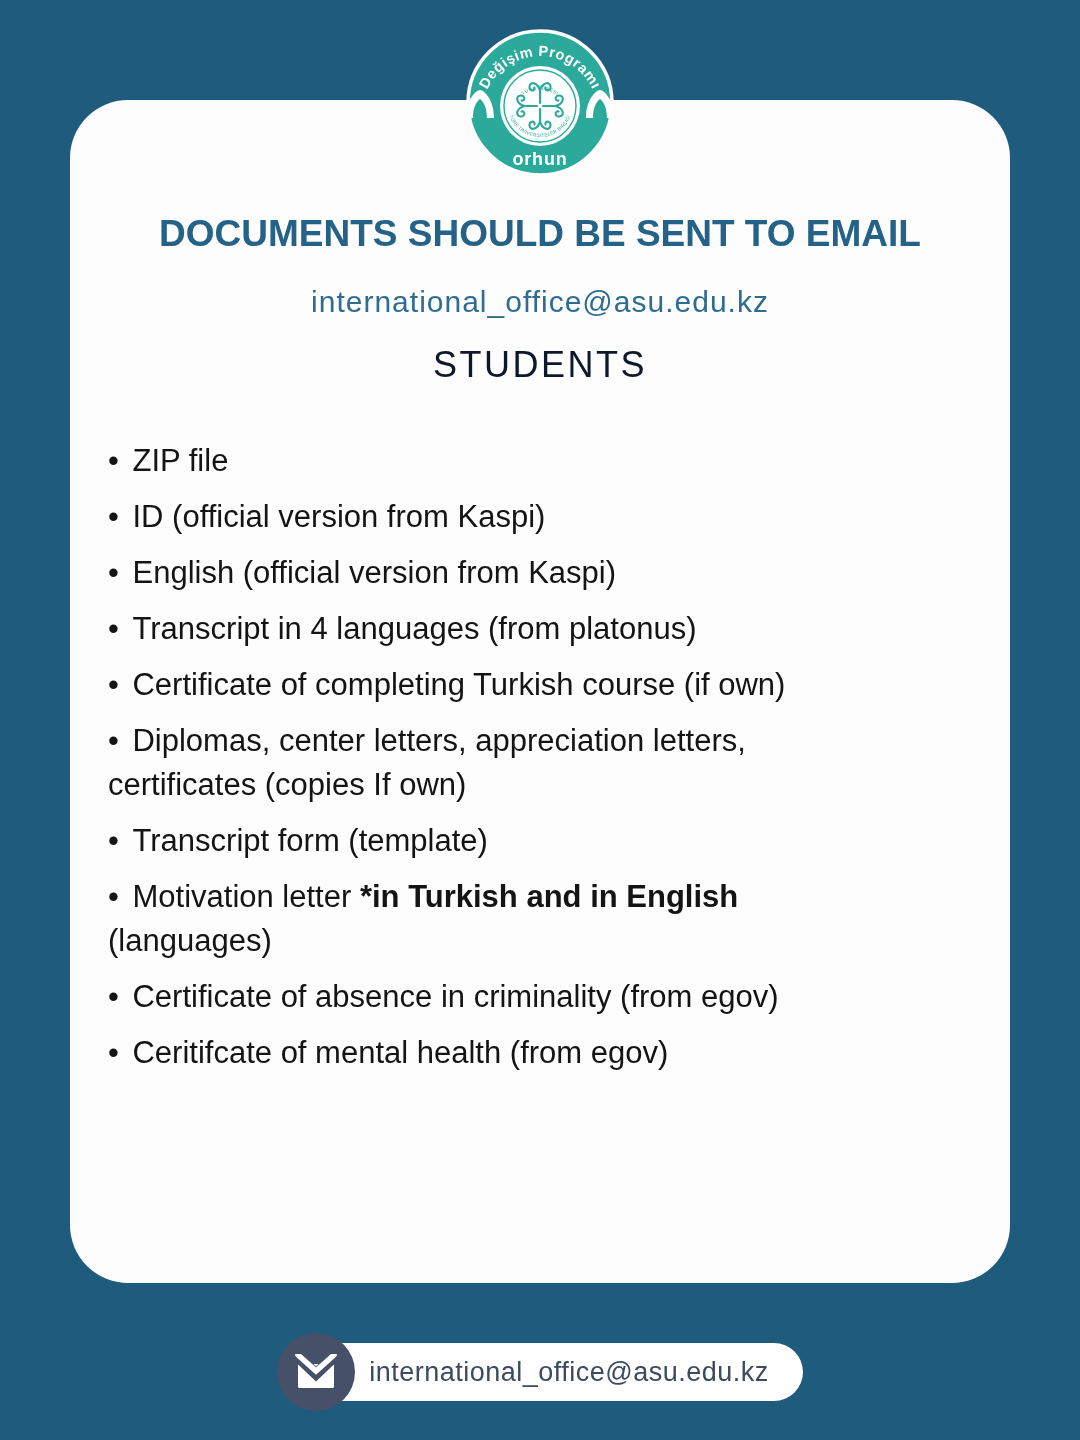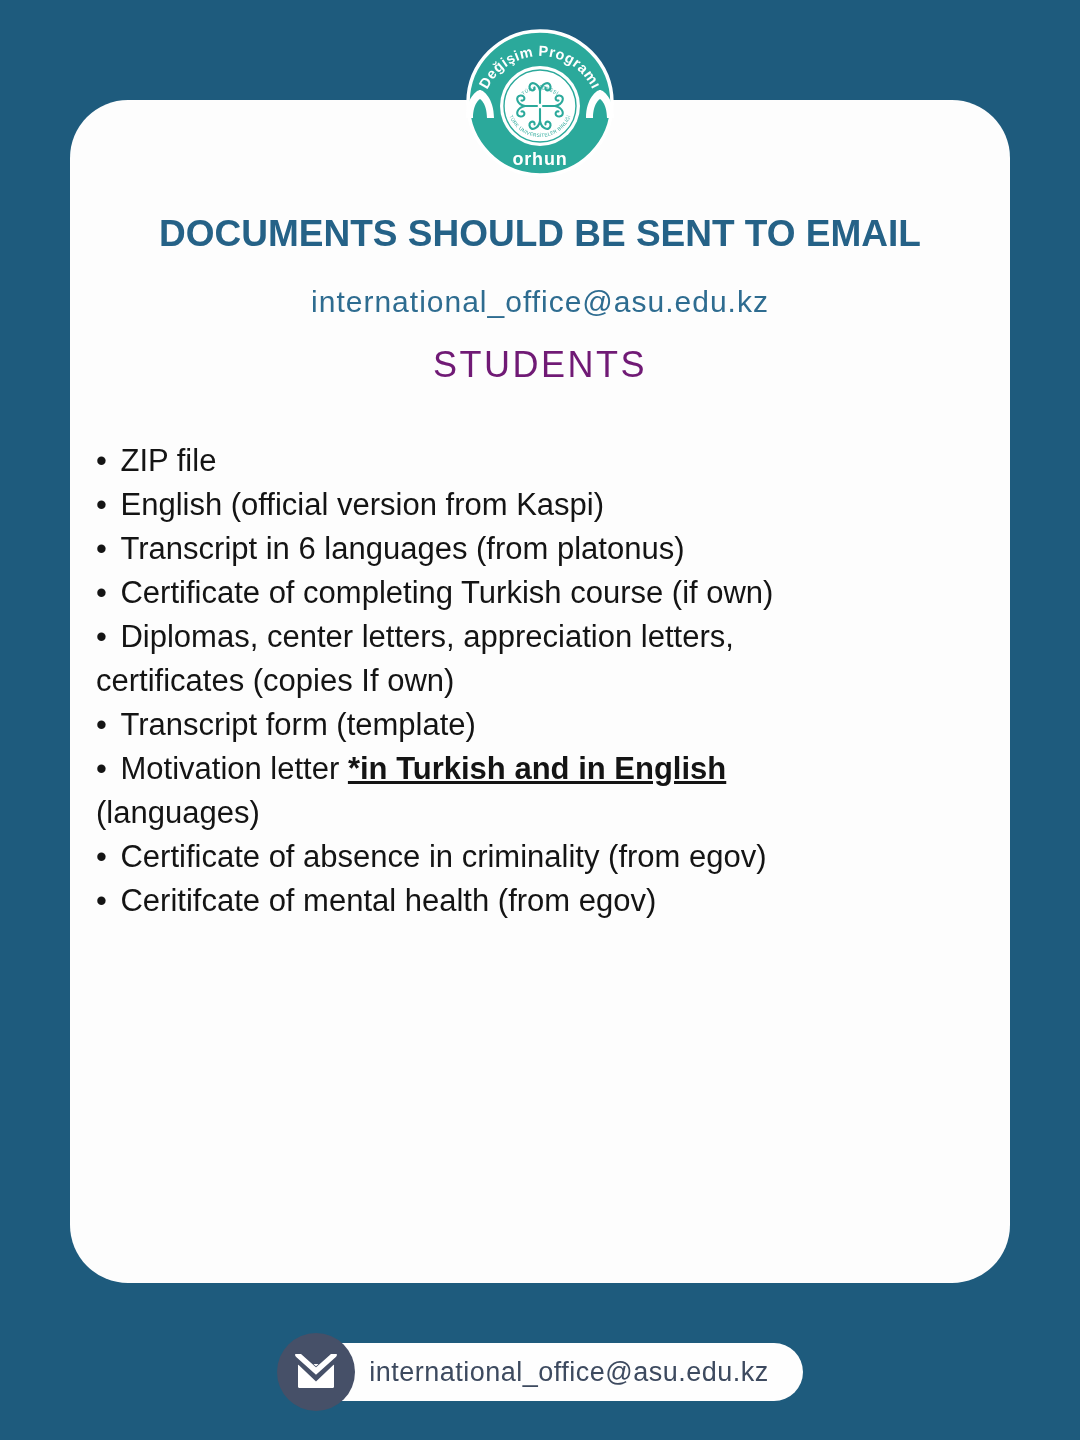--- a/index.html
+++ b/index.html
@@ -41,34 +41,34 @@
     letter-spacing:1px;
     color:#2E6C90;
     margin-top:26px;
     line-height:40px;
   }
   .subtitle{
     text-align:center;
     font-size:36px;
     font-weight:normal;
     letter-spacing:2.5px;
-    color:#701a75;
+    color:#0f172a;
     margin-top:21px;
     line-height:44px;
   }
   .doc-list{
     margin-top:52px;
     padding:0 38px 0 26px;
     color:#141414;
     font-size:31px;
     line-height:44px;
   }
-  .doc-item{margin:0;}
+  .doc-item{margin:12px;}
   .doc-item .bullet{padding-right:5px;}
-  .seg-bold{font-weight:bold;text-decoration:underline;}
+  .seg-bold{font-weight:bold;}
   .footer-badge-wrap{
     position:absolute;
     top:1333px;left:0;width:100%;
     display:flex;justify-content:center;
   }
   .footer-badge{display:flex;align-items:center;}
   .badge-circle{
     width:78px;height:78px;border-radius:50%;
     background:#465068;
     display:flex;align-items:center;justify-content:center;
@@ -126,22 +126,23 @@
   </g>
   <text x="75" y="137" text-anchor="middle" font-size="18" font-weight="bold" fill="#FFFFFF" letter-spacing="0.8">orhun</text>
 </svg>
 
 <div class="card">
   <div class="title">DOCUMENTS SHOULD BE SENT TO EMAIL</div>
   <div class="header-email">international_office@asu.edu.kz</div>
   <div class="subtitle">STUDENTS</div>
   <div class="doc-list">
       <p class="doc-item"><span class="bullet">• </span><span>ZIP file</span></p>
+      <p class="doc-item"><span class="bullet">• </span><span>ID (official version from Kaspi)</span></p>
       <p class="doc-item"><span class="bullet">• </span><span>English (official version from Kaspi)</span></p>
-      <p class="doc-item"><span class="bullet">• </span><span>Transcript in 6 languages (from platonus)</span></p>
+      <p class="doc-item"><span class="bullet">• </span><span>Transcript in 4 languages (from platonus)</span></p>
       <p class="doc-item"><span class="bullet">• </span><span>Certificate of completing Turkish course (if own)</span></p>
       <p class="doc-item"><span class="bullet">• </span><span>Diplomas, center letters, appreciation letters,</span><br><span>certificates (copies If own)</span></p>
       <p class="doc-item"><span class="bullet">• </span><span>Transcript form (template)</span></p>
       <p class="doc-item"><span class="bullet">• </span><span>Motivation letter </span><span class="seg-bold">*in Turkish and in English</span><br><span>(languages)</span></p>
       <p class="doc-item"><span class="bullet">• </span><span>Certificate of absence in criminality (from egov)</span></p>
       <p class="doc-item"><span class="bullet">• </span><span>Ceritifcate of mental health (from egov)</span></p>
     </div>
 </div>
 
 <div class="footer-badge-wrap">

